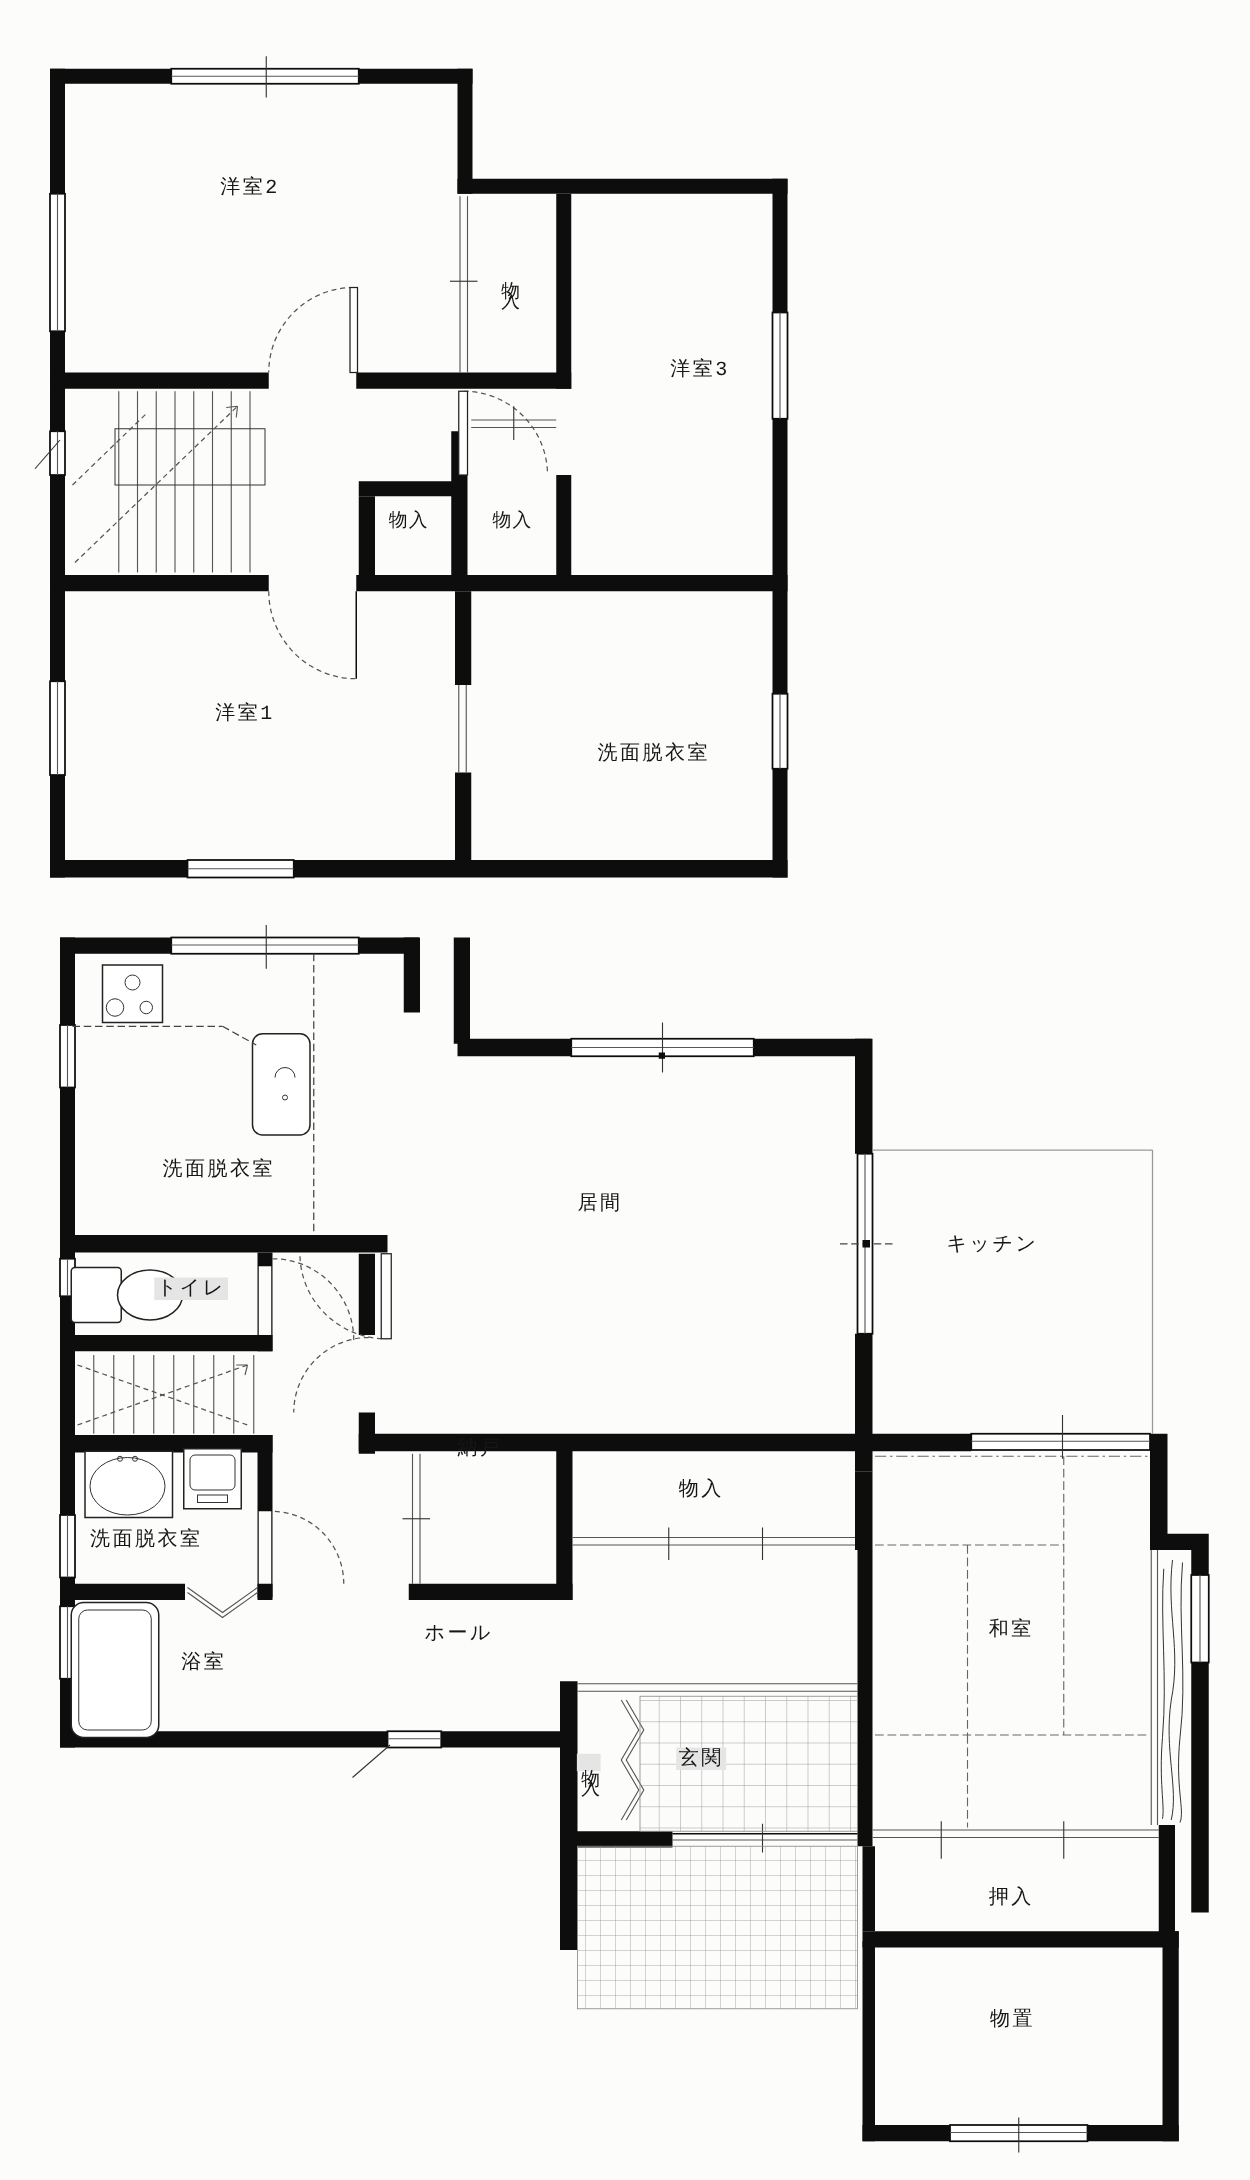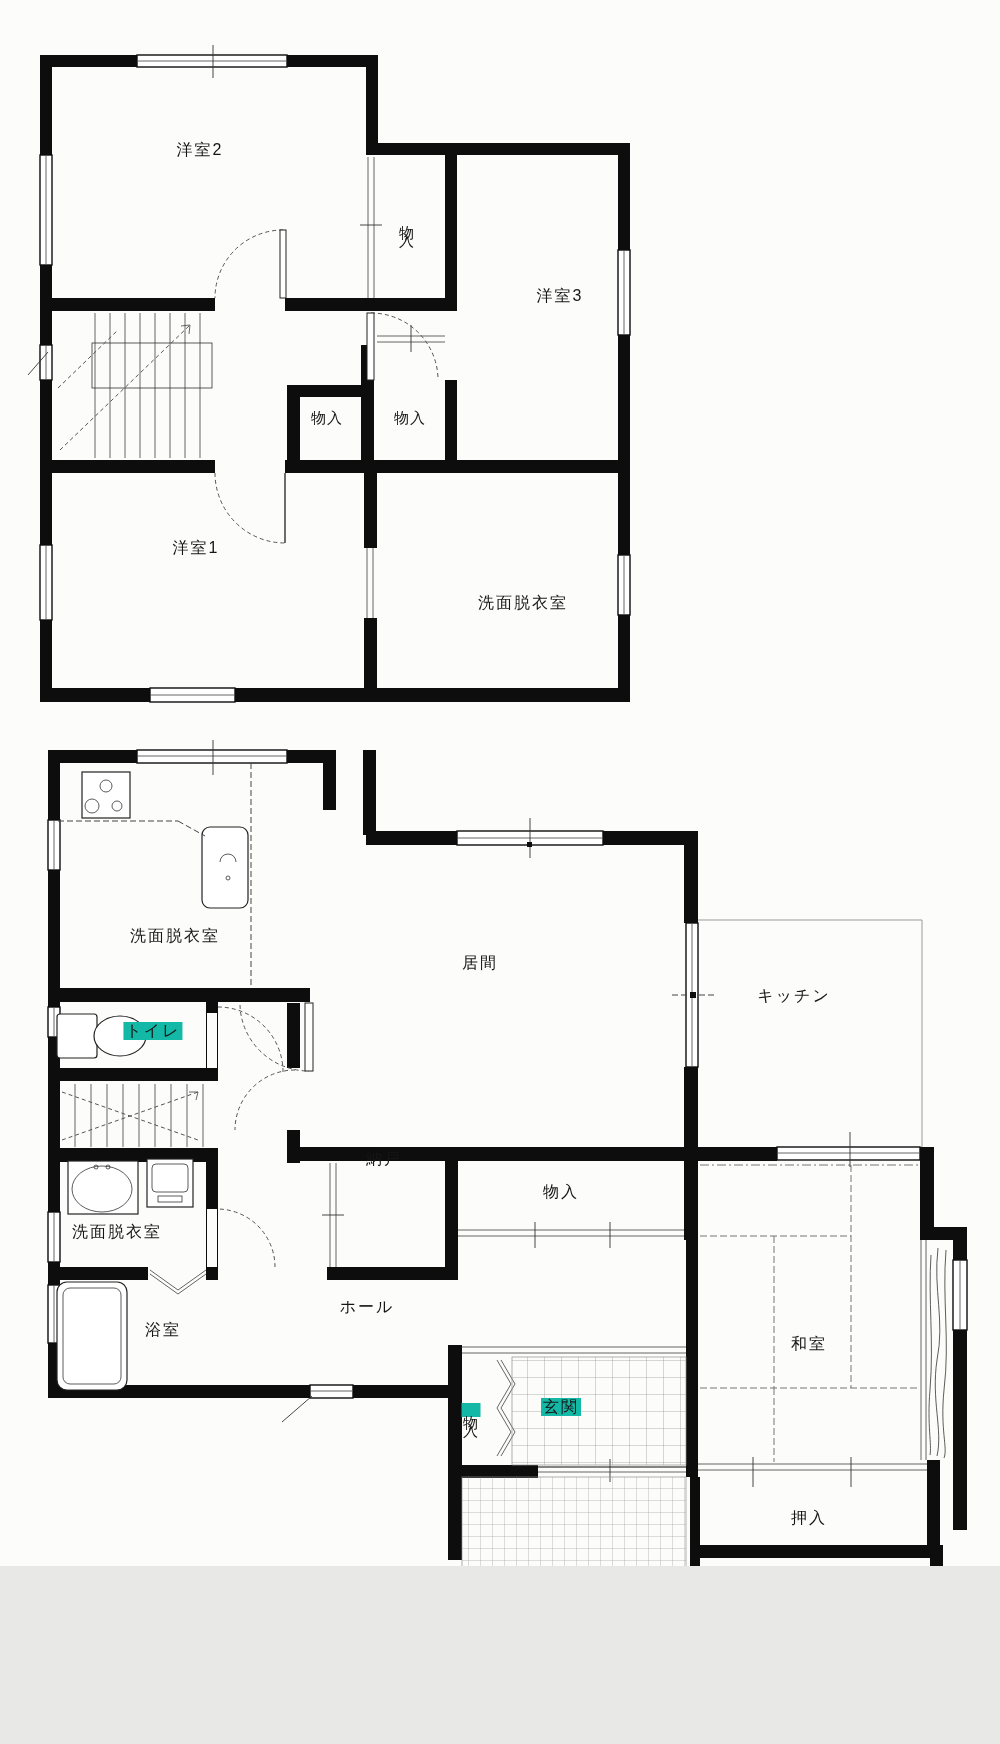--- a/index.html
+++ b/index.html
@@ -1,18 +1,18 @@
 <!DOCTYPE html>
 <html><head>
 <meta charset="utf-8">
 <style>
   html,body{margin:0;padding:0;background:#e8e8e6;}
   #sheet{
-    position:relative;width:1000px;height:1566px;background:#fcfcfa;
-    font-family:Liberation Sans, sans-serif;overflow:hidden;
+    position:relative;width:1000px;height:1744px;background:#fcfcfa;
+    font-family:Liberation Mono, monospace;overflow:hidden;
   }
   #plan-svg{position:absolute;left:0;top:0;}
   .w{fill:#0d0d0d;}
   .gap{fill:#fcfcfa;}
   .win{fill:#ffffff;stroke:#0d0d0d;stroke-width:1.4;}
   .thin{stroke:#555;stroke-width:0.9;fill:none;}
   .ln{stroke:#0d0d0d;stroke-width:1.2;fill:none;}
   .arc{stroke:#555;stroke-width:1;fill:none;stroke-dasharray:4 3;}
   .leaf{fill:#ffffff;stroke:#222;stroke-width:1;}
   .fix{stroke:#222;stroke-width:1.2;fill:#fff;}
@@ -25,21 +25,21 @@
   .tick{stroke:#333;stroke-width:0.9;fill:none;}
   .room-label{
     position:absolute;transform:translate(-50%,-50%);color:#161616;
     font-size:16px;letter-spacing:2px;white-space:nowrap;line-height:1;
   }
   .room-label.small{font-size:15px;letter-spacing:1px;}
   .room-label.vertical{
     writing-mode:vertical-rl;text-orientation:upright;letter-spacing:6px;
     font-size:15px;
   }
-  .room-label.boxed{background:#14b8a6;padding:1px 2px;}
+  .room-label.boxed{background:#e5e5e5;padding:1px 2px;}
 </style>
 </head>
 <body>
 
 <div id="sheet">
 
 <svg id="plan-svg" width="1000" height="1744" viewBox="0 0 1000 1744">
   <defs>
     <pattern id="tileP" width="17" height="17" patternUnits="userSpaceOnUse">
       <path d="M17 0 L0 0 0 17" fill="none" stroke="#8f8f8f" stroke-width="0.7"></path>
@@ -320,30 +320,30 @@
       <line class="tick" x1="282" y1="1422" x2="312" y2="1396"></line>
     </g>
   </g>
 </svg>
 
   <div class="room-label" style="left:200px;top:150px">洋室2</div>
   <div class="room-label vertical" style="left:407px;top:220px">物入</div>
   <div class="room-label" style="left:560px;top:296px">洋室3</div>
   <div class="room-label small" style="left:327px;top:417px">物入</div>
   <div class="room-label small" style="left:410px;top:417px">物入</div>
-  <div class="room-label" style="left:196px;top:548px">洋室1</div>
+  <div class="room-label" style="left:196px;top:571px">洋室1</div>
   <div class="room-label" style="left:523px;top:603px">洗面脱衣室</div>
 
   <div class="room-label" style="left:175px;top:936px">洗面脱衣室</div>
   <div class="room-label" style="left:480px;top:963px">居間</div>
   <div class="room-label" style="left:794px;top:996px">キッチン</div>
   <div class="room-label boxed" style="left:153px;top:1031px">トイレ</div>
   <div class="room-label" style="left:384px;top:1159px">納戸</div>
   <div class="room-label" style="left:561px;top:1192px">物入</div>
   <div class="room-label" style="left:117px;top:1232px">洗面脱衣室</div>
   <div class="room-label" style="left:367px;top:1307px">ホール</div>
   <div class="room-label" style="left:163px;top:1330px">浴室</div>
-  <div class="room-label" style="left:809px;top:1344px">和室</div>
+  <div class="room-label" style="left:809px;top:1304px">和室</div>
   <div class="room-label vertical boxed" style="left:471px;top:1410px">物入</div>
   <div class="room-label boxed" style="left:561px;top:1407px">玄関</div>
   <div class="room-label" style="left:809px;top:1518px">押入</div>
   <div class="room-label" style="left:810px;top:1616px">物置</div>
 </div>
 
 </body></html>

